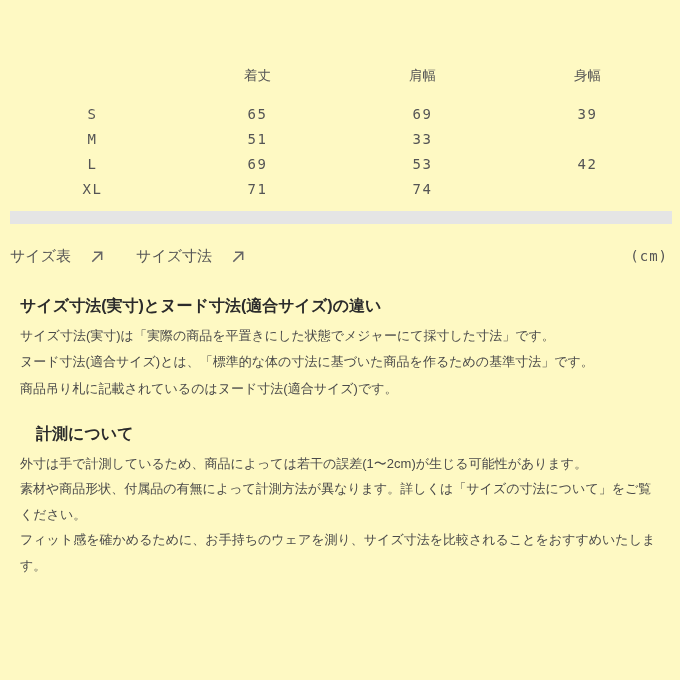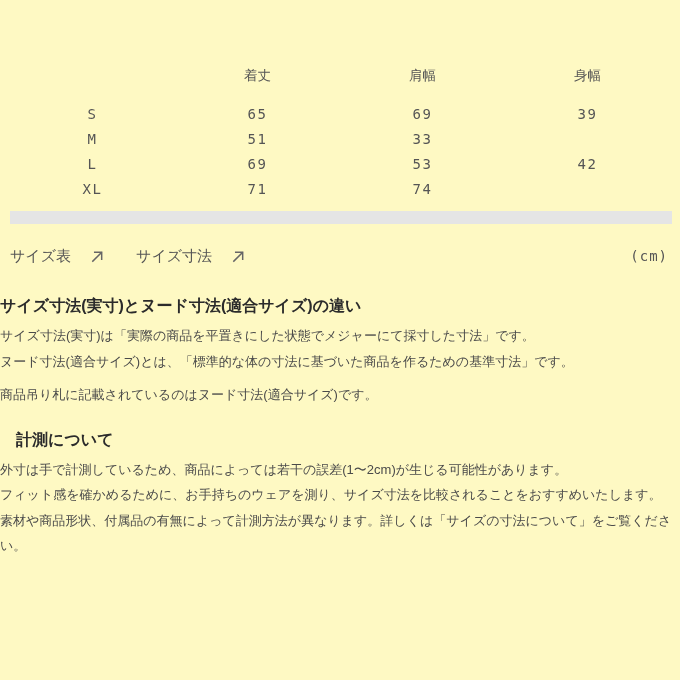--- a/index.html
+++ b/index.html
@@ -42,31 +42,31 @@
     margin-right:32px;
   }
   .ext-icon{width:13px;height:13px;display:block;}
   .ext-icon path{stroke:#666666;stroke-width:1.6;fill:none;stroke-linecap:square;}
   .unit{
     margin-left:auto;
     font-family:"DejaVu Sans Mono",monospace;
     font-size:14px;letter-spacing:1px;color:#555555;
   }
   
-  .content{padding:0 0;}
+  .content{padding:0 20px;}
   .sec-heading{
     font-size:16px;font-weight:bold;color:#2b2b2b;
     margin:30px 0 7px;line-height:20px;
   }
   .sec-heading.second{margin-top:22px;margin-left:16px;}
   .content p{
     margin:0;font-size:13px;line-height:25.5px;color:#4a4a4a;
     word-break:break-all;
   }
-  .content p.gap{margin-top:8px;}
+  .content p.gap{margin-top:2px;}
 </style>
 </head>
 <body>
 
 <div class="page">
 
   <div class="size-table">
     <div class="t-row t-head">
       <div class="cell"></div>
       <div class="cell">着丈</div>
@@ -119,17 +119,17 @@
   </div>
 
   <div class="content">
     <div class="sec-heading">サイズ寸法(実寸)とヌード寸法(適合サイズ)の違い</div>
     <p>サイズ寸法(実寸)は「実際の商品を平置きにした状態でメジャーにて採寸した寸法」です。</p>
     <p>ヌード寸法(適合サイズ)とは、「標準的な体の寸法に基づいた商品を作るための基準寸法」です。</p>
     <p class="gap">商品吊り札に記載されているのはヌード寸法(適合サイズ)です。</p>
 
     <div class="sec-heading second">計測について</div>
     <p>外寸は手で計測しているため、商品によっては若干の誤差(1〜2cm)が生じる可能性があります。</p>
+    <p>素材や商品形状、付属品の有無によって計測方法が異なります。詳しくは「サイズの寸法について」をご覧ください。</p>
     <p>フィット感を確かめるために、お手持ちのウェアを測り、サイズ寸法を比較されることをおすすめいたします。</p>
-    <p>素材や商品形状、付属品の有無によって計測方法が異なります。詳しくは「サイズの寸法について」をご覧ください。</p>
   </div>
 
 </div>
 
 </body></html>

